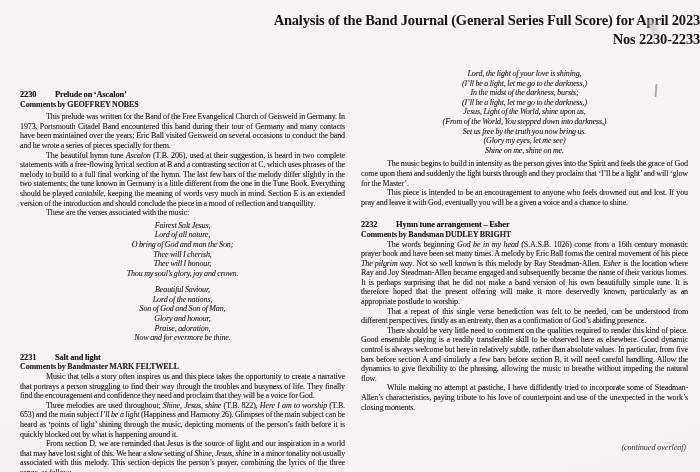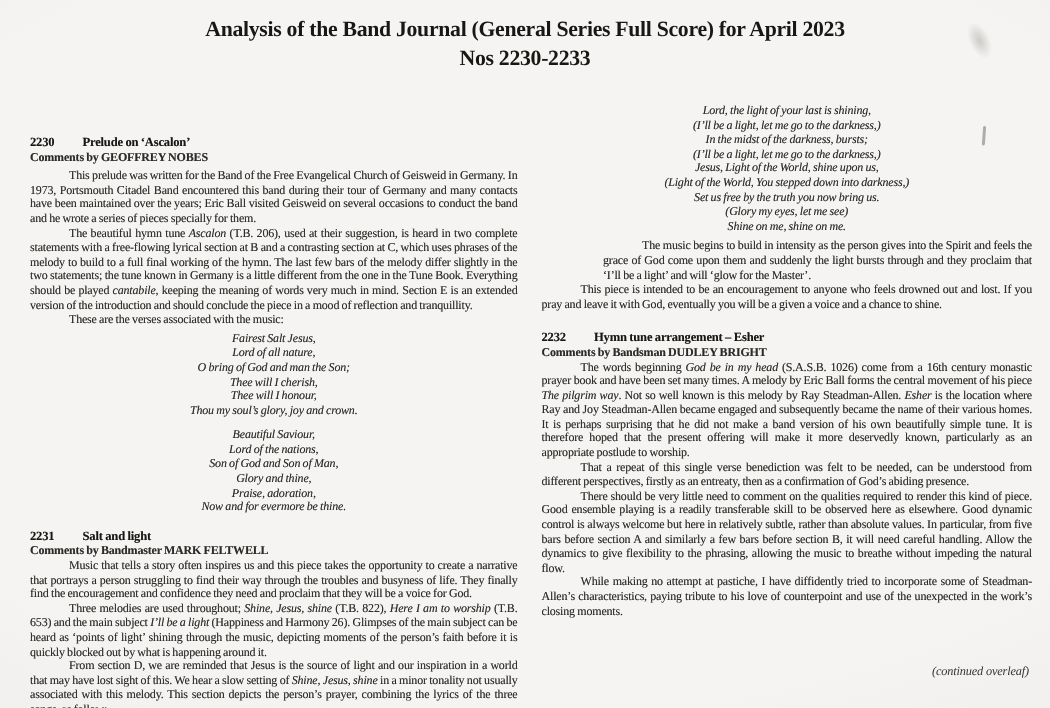--- a/index.html
+++ b/index.html
@@ -6,38 +6,38 @@
   html,body { width:700px; height:472px; }
   body { font-family:"Liberation Serif","DejaVu Serif",serif; background:#e9e8e5; }
   .page {
     position:relative; width:700px; height:472px; overflow:hidden;
     background: radial-gradient(ellipse 130% 105% at 50% 45%, #f5f4f2 50%, #edecea 82%, #e5e4e1 100%);
     color:#2e2c29;
   }
   .title-block { text-align:center; padding-top:11px; }
   .title-line {
     font-size:14.5px; font-weight:bold; line-height:19px;
-    color:#181714; letter-spacing:-0.2px;
+    color:#181714; letter-spacing:-0.2px;text-align:right;
   }
   .col {
     position:absolute; top:66px;
     font-size:8px; line-height:9.6px;
     letter-spacing:-0.12px; word-spacing:-0.3px;
     text-align:justify;
     text-shadow:0 0 0.4px rgba(70,66,60,0.55);
   }
   .col-left  { left:20px;  width:325px;margin-top:24px; }
   .col-right { left:361px; width:327px; }
   .sec-head { font-weight:bold; font-size:8.4px; color:#181714; text-align:left; }
   .sec-num  { display:inline-block; width:35px; }
   .byline   { text-align:left;font-weight:bold; }
   p.body    { text-indent:26px; }
   .verse    { text-align:center; font-style:italic; }
   .mt3  { margin-top:3px; }
-  .mt4  { margin-top:4px;margin-left:41px; }
+  .mt4  { margin-top:4px; }
   .mt7  { margin-top:7px; }
   .mt10 { margin-top:10px; }
   .mt13 { margin-top:13px; }
   .note {
     position:absolute; right:14px; top:443px;
     font-style:italic; font-size:8.2px; color:#34322f;
     letter-spacing:-0.1px;
   }
   
   .mark-tick {
@@ -75,21 +75,21 @@
           <div>Lord of all nature,</div>
           <div>O bring of God and man the Son;</div>
           <div>Thee will I cherish,</div>
           <div>Thee will I honour,</div>
           <div>Thou my soul’s glory, joy and crown.</div>
         </div>
       <div class="verse mt7">
           <div>Beautiful Saviour,</div>
           <div>Lord of the nations,</div>
           <div>Son of God and Son of Man,</div>
-          <div>Glory and thine,</div>
+          <div>Glory and honour,</div>
           <div>Praise, adoration,</div>
           <div>Now and for evermore be thine.</div>
         </div>
     </div>
 
     <div>
       <div class="sec-head mt10">
         <span class="sec-num">2231</span><span>Salt and light</span>
       </div>
       <div class="byline">Comments by Bandmaster MARK FELTWELL</div>
@@ -97,26 +97,26 @@
       <p class="body"><span>Three melodies are used throughout; </span><i>Shine, Jesus, shine</i><span> (T.B. 822), </span><i>Here I am to worship</i><span> (T.B. 653) and the main subject </span><i>I’ll be a light</i><span> (Happiness and Harmony 26). Glimpses of the main subject can be heard as ‘points of light’ shining through the music, depicting moments of the person’s faith before it is quickly blocked out by what is happening around it.</span></p>
       <p class="body"><span>From section D, we are reminded that Jesus is the source of light and our inspiration in a world that may have lost sight of this. We hear a slow setting of </span><i>Shine, Jesus, shine</i><span> in a minor tonality not usually associated with this melody. This section depicts the person’s prayer, combining the lyrics of the three songs, as follow:</span></p>
     </div>
 
   </div>
 
   <div class="col col-right">
 
     <div>
       <div class="verse mt3">
-          <div>Lord, the light of your last is shining,</div>
+          <div>Lord, the light of your love is shining,</div>
           <div>(I’ll be a light, let me go to the darkness,)</div>
           <div>In the midst of the darkness, bursts;</div>
           <div>(I’ll be a light, let me go to the darkness,)</div>
           <div>Jesus, Light of the World, shine upon us,</div>
-          <div>(Light of the World, You stepped down into darkness,)</div>
+          <div>(From of the World, You stepped down into darkness,)</div>
           <div>Set us free by the truth you now bring us.</div>
           <div>(Glory my eyes, let me see)</div>
           <div>Shine on me, shine on me.</div>
         </div>
       <p class="body mt4"><span>The music begins to build in intensity as the person gives into the Spirit and feels the grace of God come upon them and suddenly the light bursts through and they proclaim that ‘I’ll be a light’ and will ‘glow for the Master’.</span></p>
       <p class="body"><span>This piece is intended to be an encouragement to anyone who feels drowned out and lost. If you pray and leave it with God, eventually you will be a given a voice and a chance to shine.</span></p>
     </div>
 
     <div>
       <div class="sec-head mt13">

